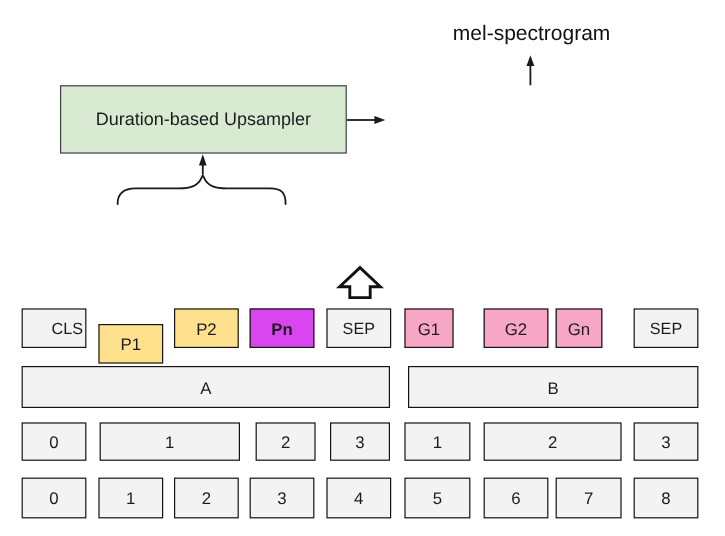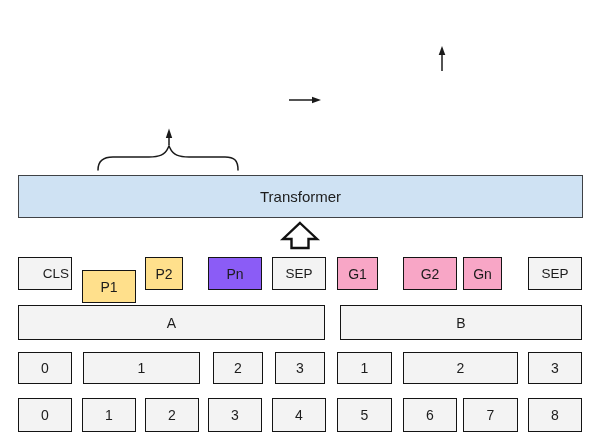--- a/index.html
+++ b/index.html
@@ -18,20 +18,21 @@
   .mel-label {
     position:absolute; left:350px; top:17px; width:186px;
     text-align:center; font-size:17.5px; color:#111111;
   }
 </style>
 </head>
 <body>
 
 <div class="canvas">
 
+  <div class="mel-label">mel-spectrogram</div>
 
   <svg class="connector-layer" width="604" height="447" viewBox="0 0 604 447">
 
     <g>
       <line x1="442" y1="71" x2="442" y2="52" stroke="#1a1a1a" stroke-width="1.5"></line>
       <polygon points="442,46 438.7,55 445.3,55" fill="#1a1a1a"></polygon>
     </g>
 
     <g>
       <line x1="289" y1="100" x2="314" y2="100" stroke="#1a1a1a" stroke-width="1.5"></line>
@@ -40,29 +41,29 @@
 
     <g>
       <path d="M 98 170 C 98 160 104 157 113 157 L 149 157 C 159 157 165 155 168 148 L 169 146 L 170 148 C 173 155 179 157 189 157 L 225 157 C 234 157 238 160 238 170" fill="none" stroke="#1a1a1a" stroke-width="1.5" stroke-linecap="round"></path>
       <line x1="169" y1="145" x2="169" y2="134" stroke="#1a1a1a" stroke-width="1.5"></line>
       <polygon points="169,128.5 165.8,138 172.2,138" fill="#1a1a1a"></polygon>
     </g>
 
     <polygon points="300,223 317,239 308.5,239 308.5,248 291.5,248 291.5,239 283,239" fill="#ffffff" stroke="#111111" stroke-width="2.4" stroke-linejoin="miter"></polygon>
   </svg>
 
+  <div class="box bigbox" style="left: 50px; top: 71px; width: 239px; height: 57px; background-color: rgb(217, 234, 211);">Duration-based Upsampler</div>
 
 
-  <div class="box bigbox" style="left: 18px; top: 175px; width: 565px; height: 43px; background-color: rgb(207, 226, 243);">Transformer</div>
 
   <div>
     <div class="box" style="left: 18px; top: 257px; width: 54px; height: 33px; font-size: 13.5px; background-color: rgb(243, 243, 243); padding-left: 22px;">CLS</div>
     <div class="box" style="left: 82px; top: 257px; width: 54px; height: 33px; background-color: rgb(255, 224, 140); margin-top: 13px;">P1</div>
-    <div class="box" style="left: 145px; top: 257px; width: 38px; height: 33px; background-color: rgb(255, 224, 140);">P2</div>
-    <div class="box" style="left: 208px; top: 257px; width: 54px; height: 33px; background-color: #8b5cf6;">Pn</div>
+    <div class="box" style="left: 145px; top: 257px; width: 54px; height: 33px; background-color: rgb(255, 224, 140);">P2</div>
+    <div class="box" style="left: 208px; top: 257px; width: 54px; height: 33px; background-color: #d946ef; font-weight: bold;">Pn</div>
     <div class="box" style="left: 272px; top: 257px; width: 54px; height: 33px; font-size: 13.5px; background-color: rgb(243, 243, 243);">SEP</div>
     <div class="box" style="left: 337px; top: 257px; width: 41px; height: 33px; background-color: rgb(248, 166, 198);">G1</div>
     <div class="box" style="left: 403px; top: 257px; width: 54px; height: 33px; background-color: rgb(248, 166, 198);">G2</div>
     <div class="box" style="left: 463px; top: 257px; width: 39px; height: 33px; background-color: rgb(248, 166, 198);">Gn</div>
     <div class="box" style="left: 528px; top: 257px; width: 54px; height: 33px; font-size: 13.5px; background-color: rgb(243, 243, 243);">SEP</div>
   </div>
 
   <div>
     <div class="box" style="left: 18px; top: 305px; width: 307px; height: 35px; background-color: rgb(243, 243, 243);">A</div>
     <div class="box" style="left: 340px; top: 305px; width: 242px; height: 35px; background-color: rgb(243, 243, 243);">B</div>

